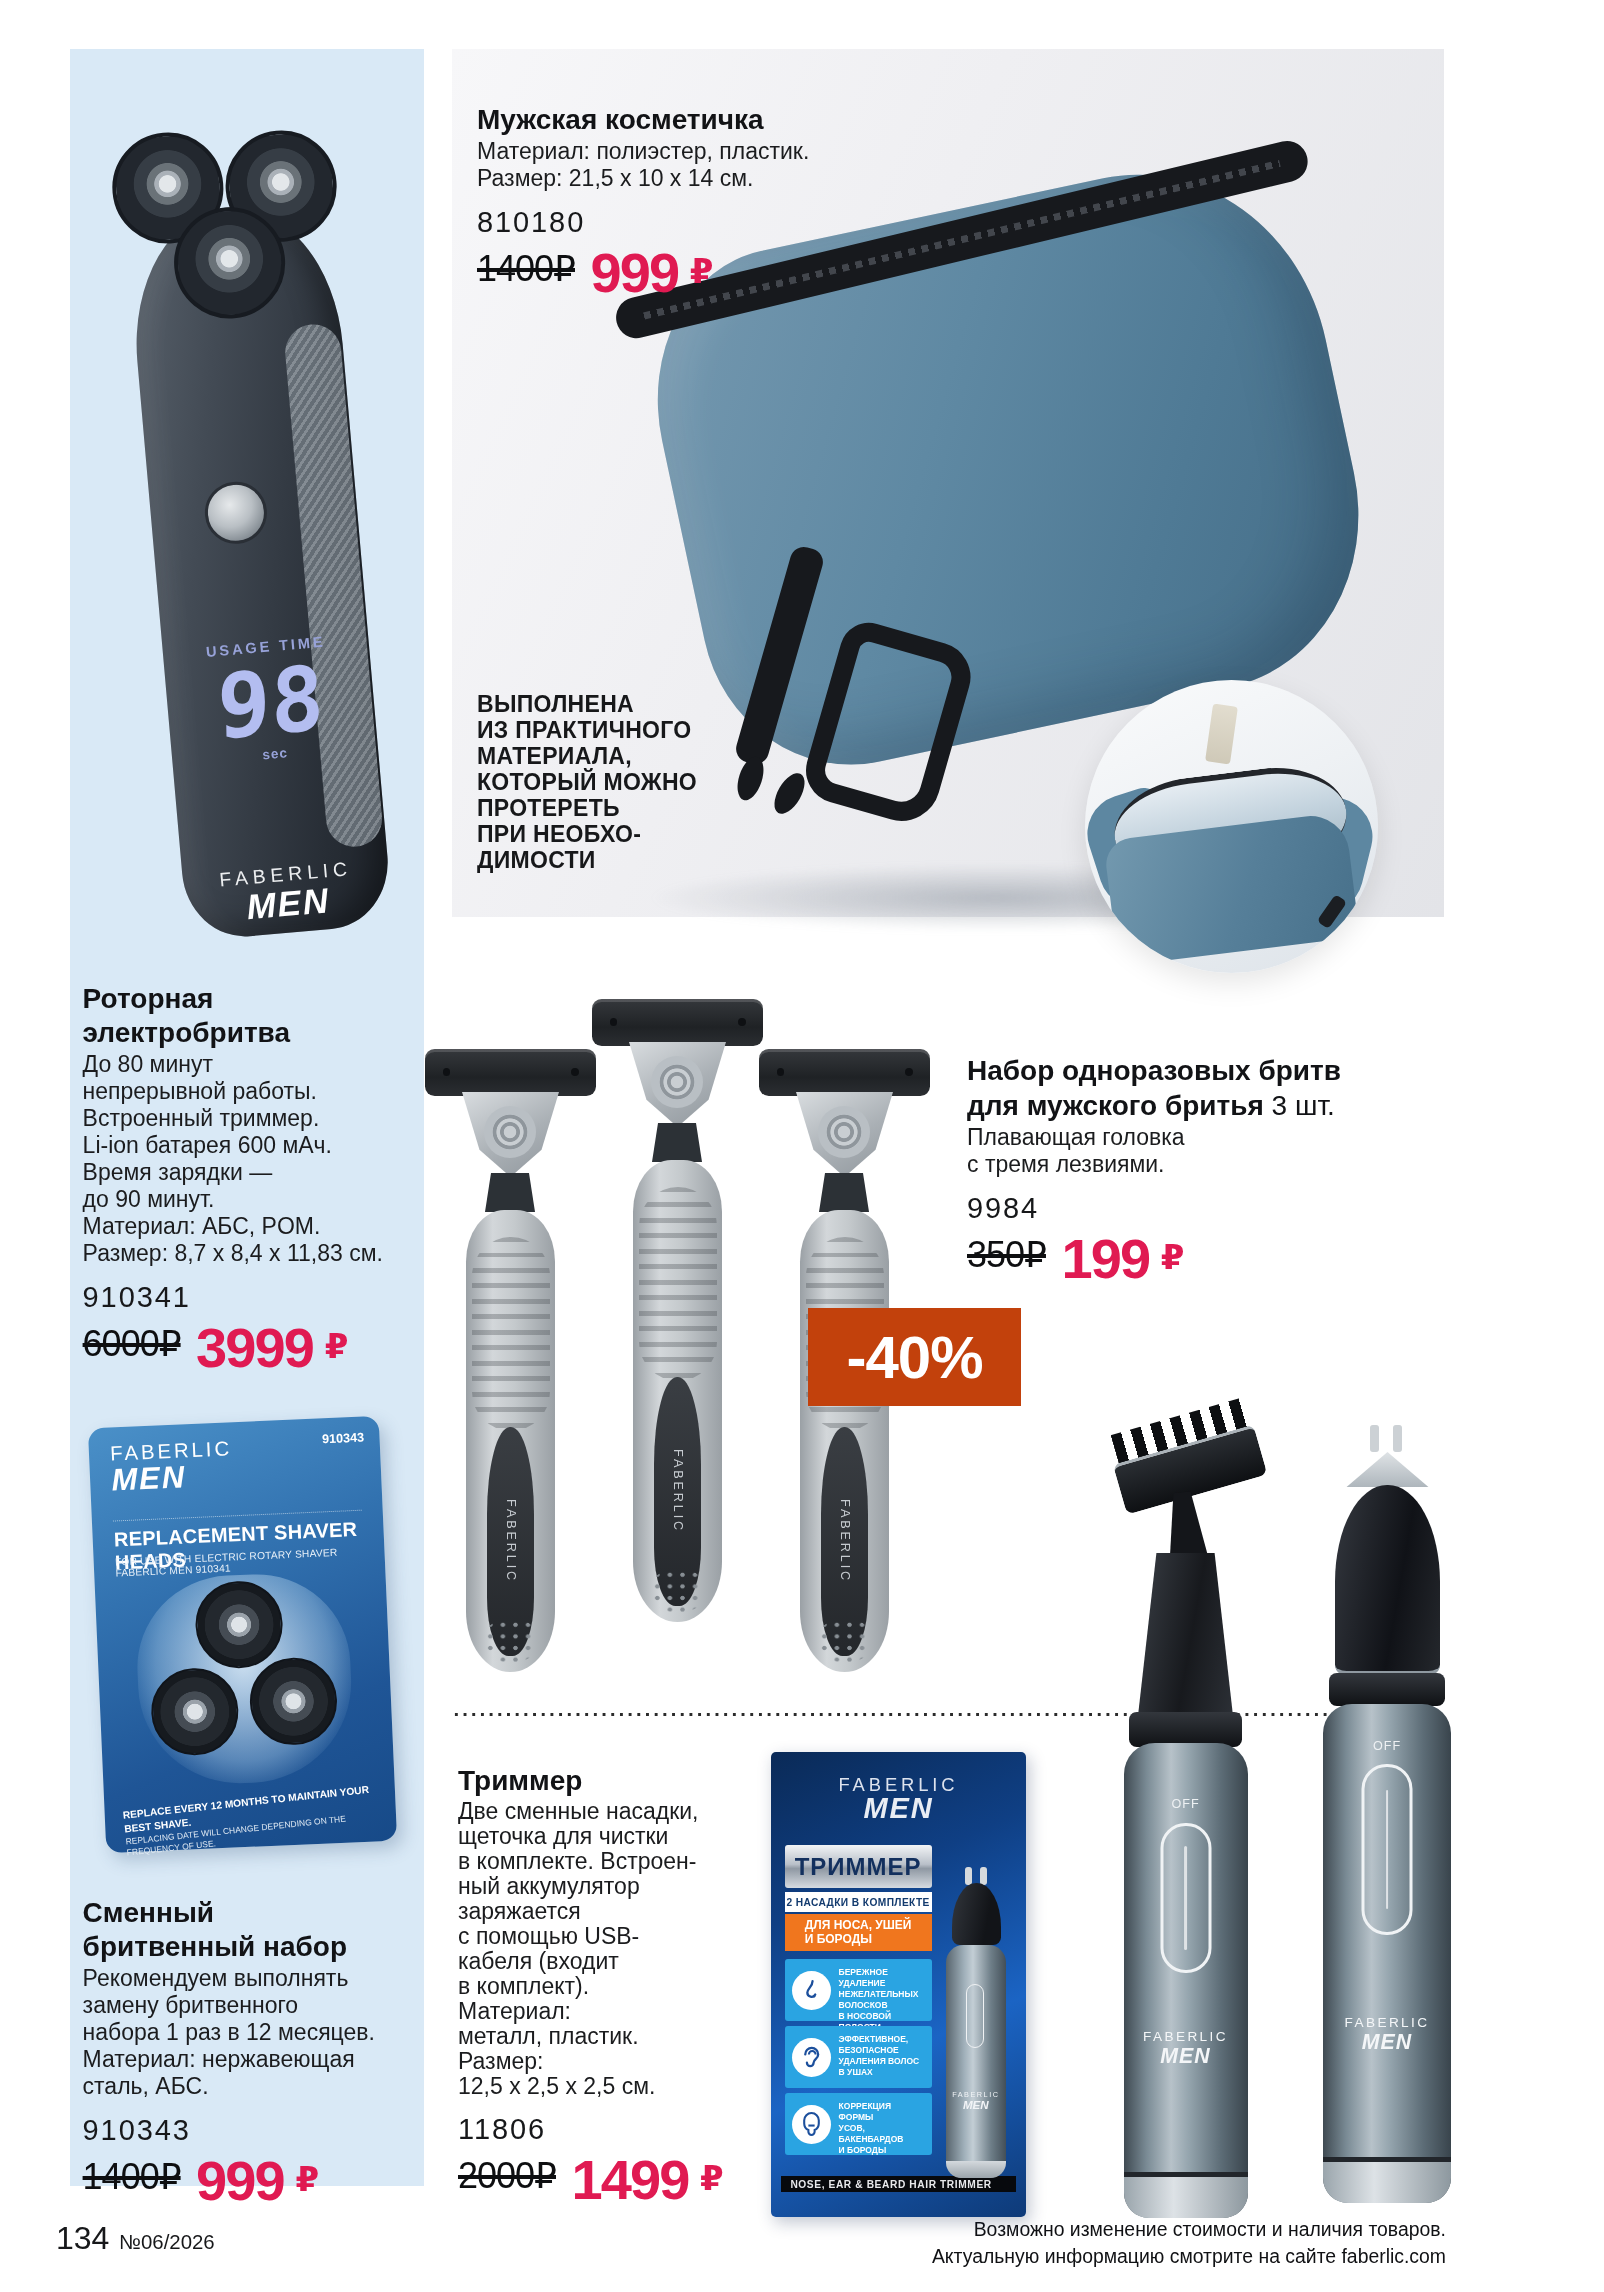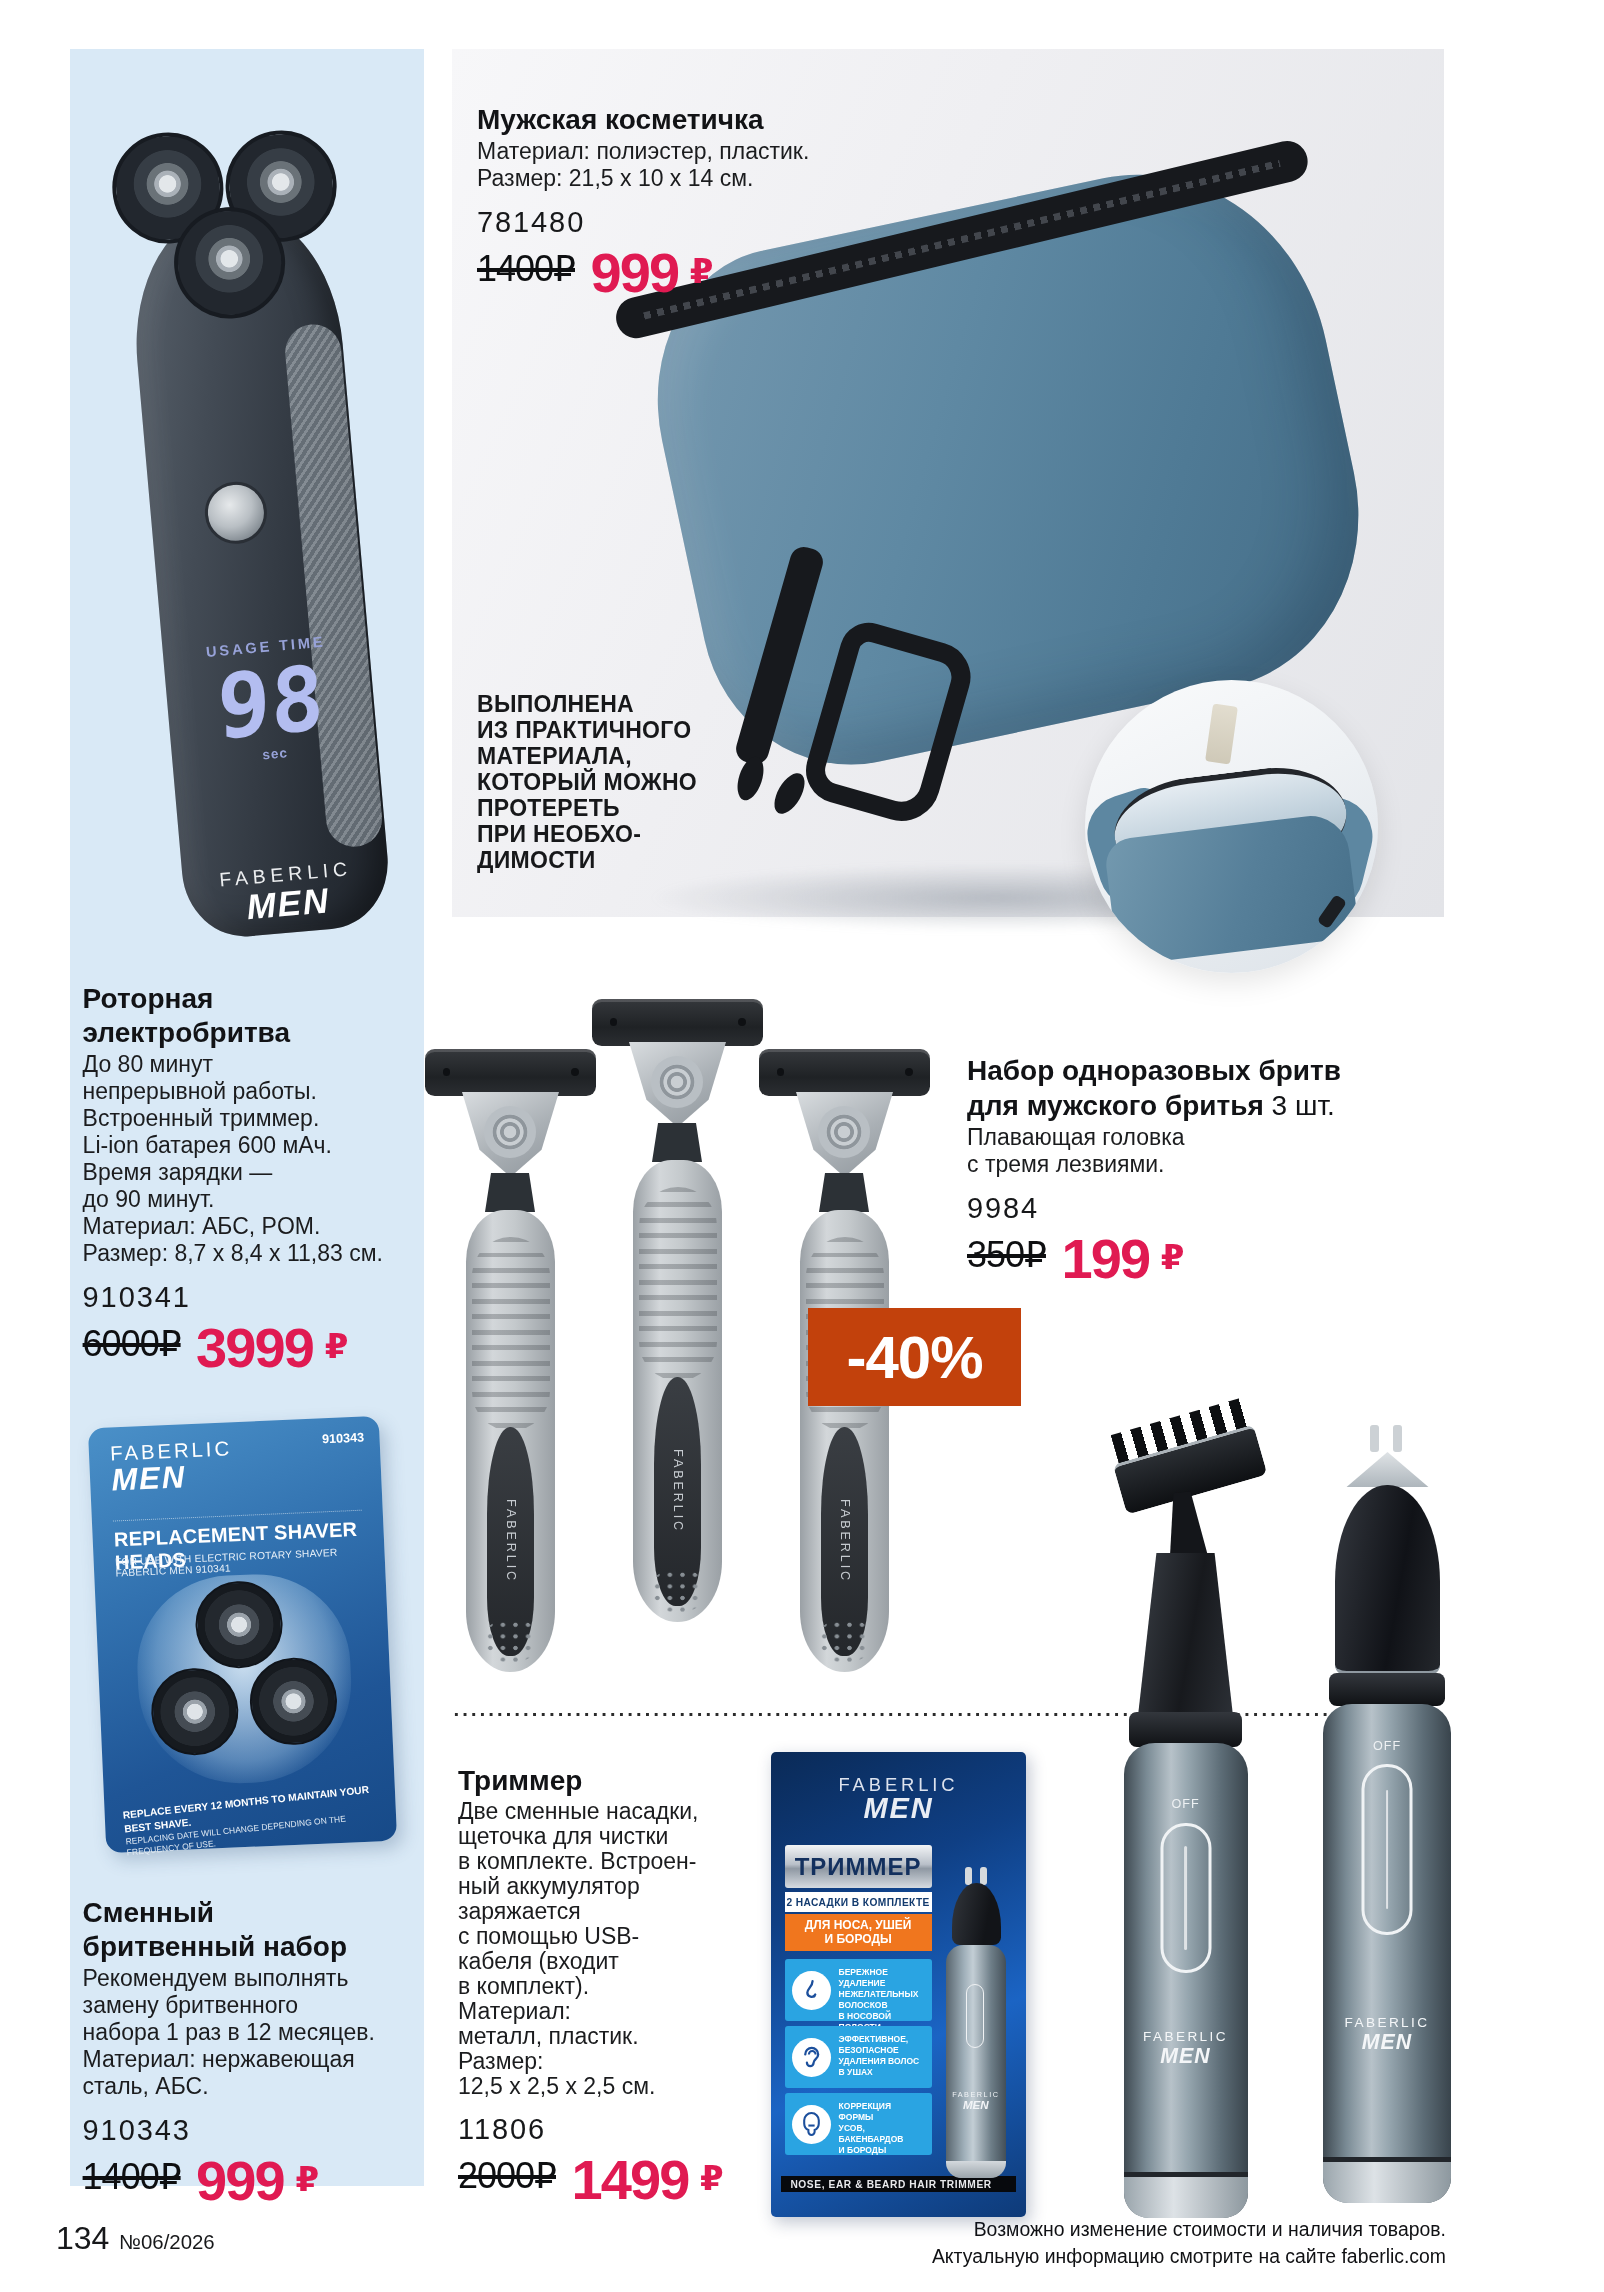--- a/index.html
+++ b/index.html
@@ -150,21 +150,21 @@
   .tb-brand .brand1{font-size:18.4px;letter-spacing:3.9px;}
   .tb-brand .brand2{font-size:29px;color:#e9edf4;}
   .tb-plate{position:absolute;left:13.6px;top:93px;width:147px;height:43px;border-radius:2.9px;
      background:linear-gradient(180deg,#f2f4f6,#b9c0c9 45%,#8f98a3 55%,#d6dbe1);
      display:flex;align-items:center;justify-content:center;}
   .tb-plate span{color:#13305e;font-size:24px;font-weight:700;letter-spacing:1px;}
   .tb-white{position:absolute;left:13.6px;top:140px;width:147px;height:20.4px;background:#fff;
      display:flex;align-items:center;justify-content:center;}
   .tb-white span{color:#123a6e;font-size:10.2px;font-weight:700;letter-spacing:0.4px;}
   .tb-orange{position:absolute;left:13.6px;top:162px;width:147px;height:37px;background:#f0761e;
-     display:flex;align-items:center;justify-content:center;text-align:center;}
+     display:flex;align-items:center;justify-content:center;text-align:left;}
   .tb-orange span{font-size:12px;font-weight:700;line-height:13.6px;}
   .tb-tile{position:absolute;left:13.6px;width:147px;height:62px;background:#2aa4e2;border-radius:2.9px;}
   .tbt1{top:207px;} .tbt2{top:274px;} .tbt3{top:341px;}
   .tb-ic{position:absolute;left:7.8px;top:11.6px;width:39px;height:39px;border-radius:50%;background:#fff;
      display:flex;align-items:center;justify-content:center;}
   .tb-tx{position:absolute;left:54px;top:7.8px;right:3.9px;font-size:8.5px;font-weight:700;line-height:11px;}
   .tb-black{position:absolute;left:9.7px;right:9.7px;top:424px;height:16px;background:#07090d;
      display:flex;align-items:center;padding-left:9.7px;}
   .tb-black span{font-size:10.2px;font-weight:700;letter-spacing:0.6px;color:#e8e9ec;}
   .tb-dev{position:absolute;left:167px;top:115px;width:76px;height:320px;}
@@ -328,21 +328,21 @@
       <div class="ob-open"></div>
       <div class="ob-body"></div>
       <div class="ob-tab"></div>
       <div class="ob-pull"></div>
     </div>
 
     <div class="prod" style="left:25px;top:54px;width:417px;">
       <div class="ptitle">Мужская косметичка</div>
       <div class="desc pre">Материал: полиэстер, пластик.
 Размер: 21,5 x 10 x 14 см.</div>
-      <div class="article">781480</div>
+      <div class="article">810180</div>
       <div class="price-row">
         <span class="price-old">1400₽</span>
         <span class="price-new">999</span>
         <span class="price-cur">₽</span>
       </div>
     </div>
 
     <div class="abs feature pre" style="left:25px;top:642px;width:320px;">ВЫПОЛНЕНА
 ИЗ ПРАКТИЧНОГО
 МАТЕРИАЛА,

